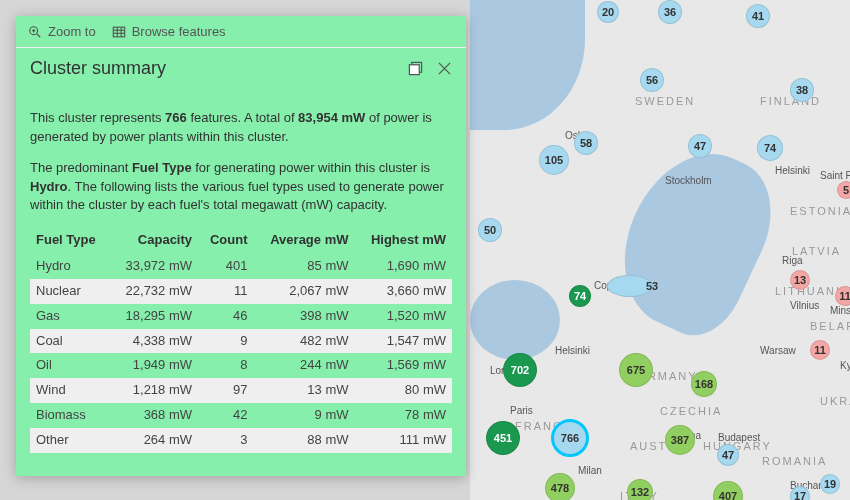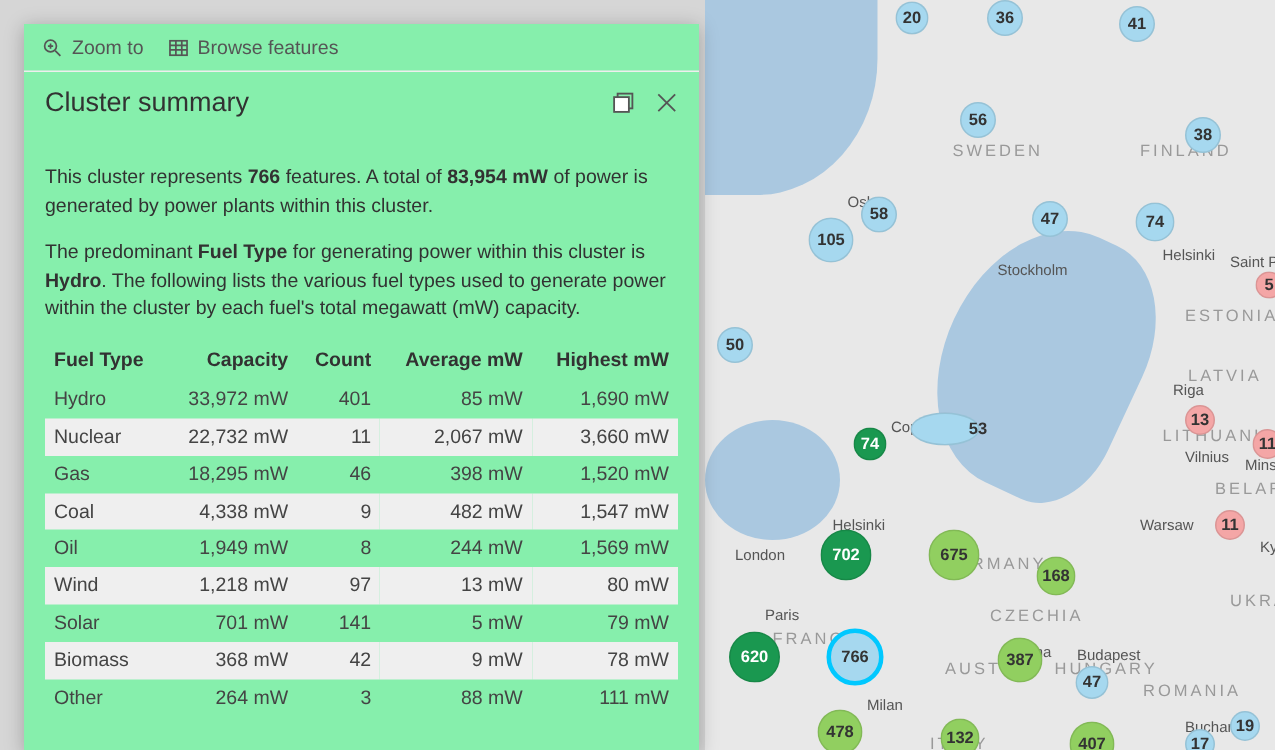--- a/index.html
+++ b/index.html
@@ -97,25 +97,25 @@
       <div class="cluster c-lightblue" style="left: 700px; top: 146px; width: 24px; height: 24px;">47</div>
       <div class="cluster c-lightblue" style="left: 770px; top: 148px; width: 26px; height: 26px;">74</div>
       <div class="cluster c-lightblue" style="left: 554px; top: 160px; width: 30px; height: 30px;">105</div>
       <div class="cluster c-red" style="left: 846px; top: 190px; width: 18px; height: 18px;">5</div>
       <div class="cluster c-lightblue" style="left: 490px; top: 230px; width: 24px; height: 24px;">50</div>
       <div class="cluster c-red" style="left: 800px; top: 280px; width: 20px; height: 20px;">13</div>
       <div class="cluster c-darkgreen" style="left: 580px; top: 296px; width: 22px; height: 22px;">74</div>
       <div class="cluster c-lightblue" style="left: 630px; top: 286px; width: 22px; height: 22px; padding-left: 44px;">53</div>
       <div class="cluster c-red" style="left: 845px; top: 296px; width: 20px; height: 20px;">11</div>
       <div class="cluster c-red" style="left: 820px; top: 350px; width: 20px; height: 20px;">11</div>
-      <div class="cluster c-darkgreen" style="left: 520px; top: 370px; width: 34px; height: 34px; margin-left: 44px;">702</div>
+      <div class="cluster c-darkgreen" style="left: 520px; top: 370px; width: 34px; height: 34px;">702</div>
       <div class="cluster c-green" style="left: 636px; top: 370px; width: 34px; height: 34px;">675</div>
       <div class="cluster c-green" style="left: 704px; top: 384px; width: 26px; height: 26px;">168</div>
       <div class="cluster c-green" style="left: 680px; top: 440px; width: 30px; height: 30px;">387</div>
-      <div class="cluster c-darkgreen" style="left: 503px; top: 438px; width: 34px; height: 34px;">620</div>
+      <div class="cluster c-darkgreen" style="left: 503px; top: 438px; width: 34px; height: 34px;">451</div>
       <div class="cluster c-sel" style="left: 570px; top: 438px; width: 38px; height: 38px;">766</div>
       <div class="cluster c-lightblue" style="left: 728px; top: 455px; width: 22px; height: 22px;">47</div>
       <div class="cluster c-lightblue" style="left: 830px; top: 438px; width: 20px; height: 20px; margin-top: 46px;">19</div>
       <div class="cluster c-green" style="left: 560px; top: 488px; width: 30px; height: 30px;">478</div>
       <div class="cluster c-green" style="left: 640px; top: 492px; width: 26px; height: 26px;">132</div>
       <div class="cluster c-green" style="left: 728px; top: 496px; width: 30px; height: 30px;">407</div>
       <div class="cluster c-lightblue" style="left: 800px; top: 496px; width: 20px; height: 20px;">17</div>
     </div>
 </div>
 
@@ -208,27 +208,20 @@
             <td class="r">1,569 mW</td>
           </tr>
           <tr>
             <td>Wind</td>
             <td class="r">1,218 mW</td>
             <td class="r">97</td>
             <td class="r">13 mW</td>
             <td class="r">80 mW</td>
           </tr>
           <tr>
-            <td>Solar</td>
-            <td class="r">701 mW</td>
-            <td class="r">141</td>
-            <td class="r">5 mW</td>
-            <td class="r">79 mW</td>
-          </tr>
-          <tr>
             <td>Biomass</td>
             <td class="r">368 mW</td>
             <td class="r">42</td>
             <td class="r">9 mW</td>
             <td class="r">78 mW</td>
           </tr>
           <tr>
             <td>Other</td>
             <td class="r">264 mW</td>
             <td class="r">3</td>

